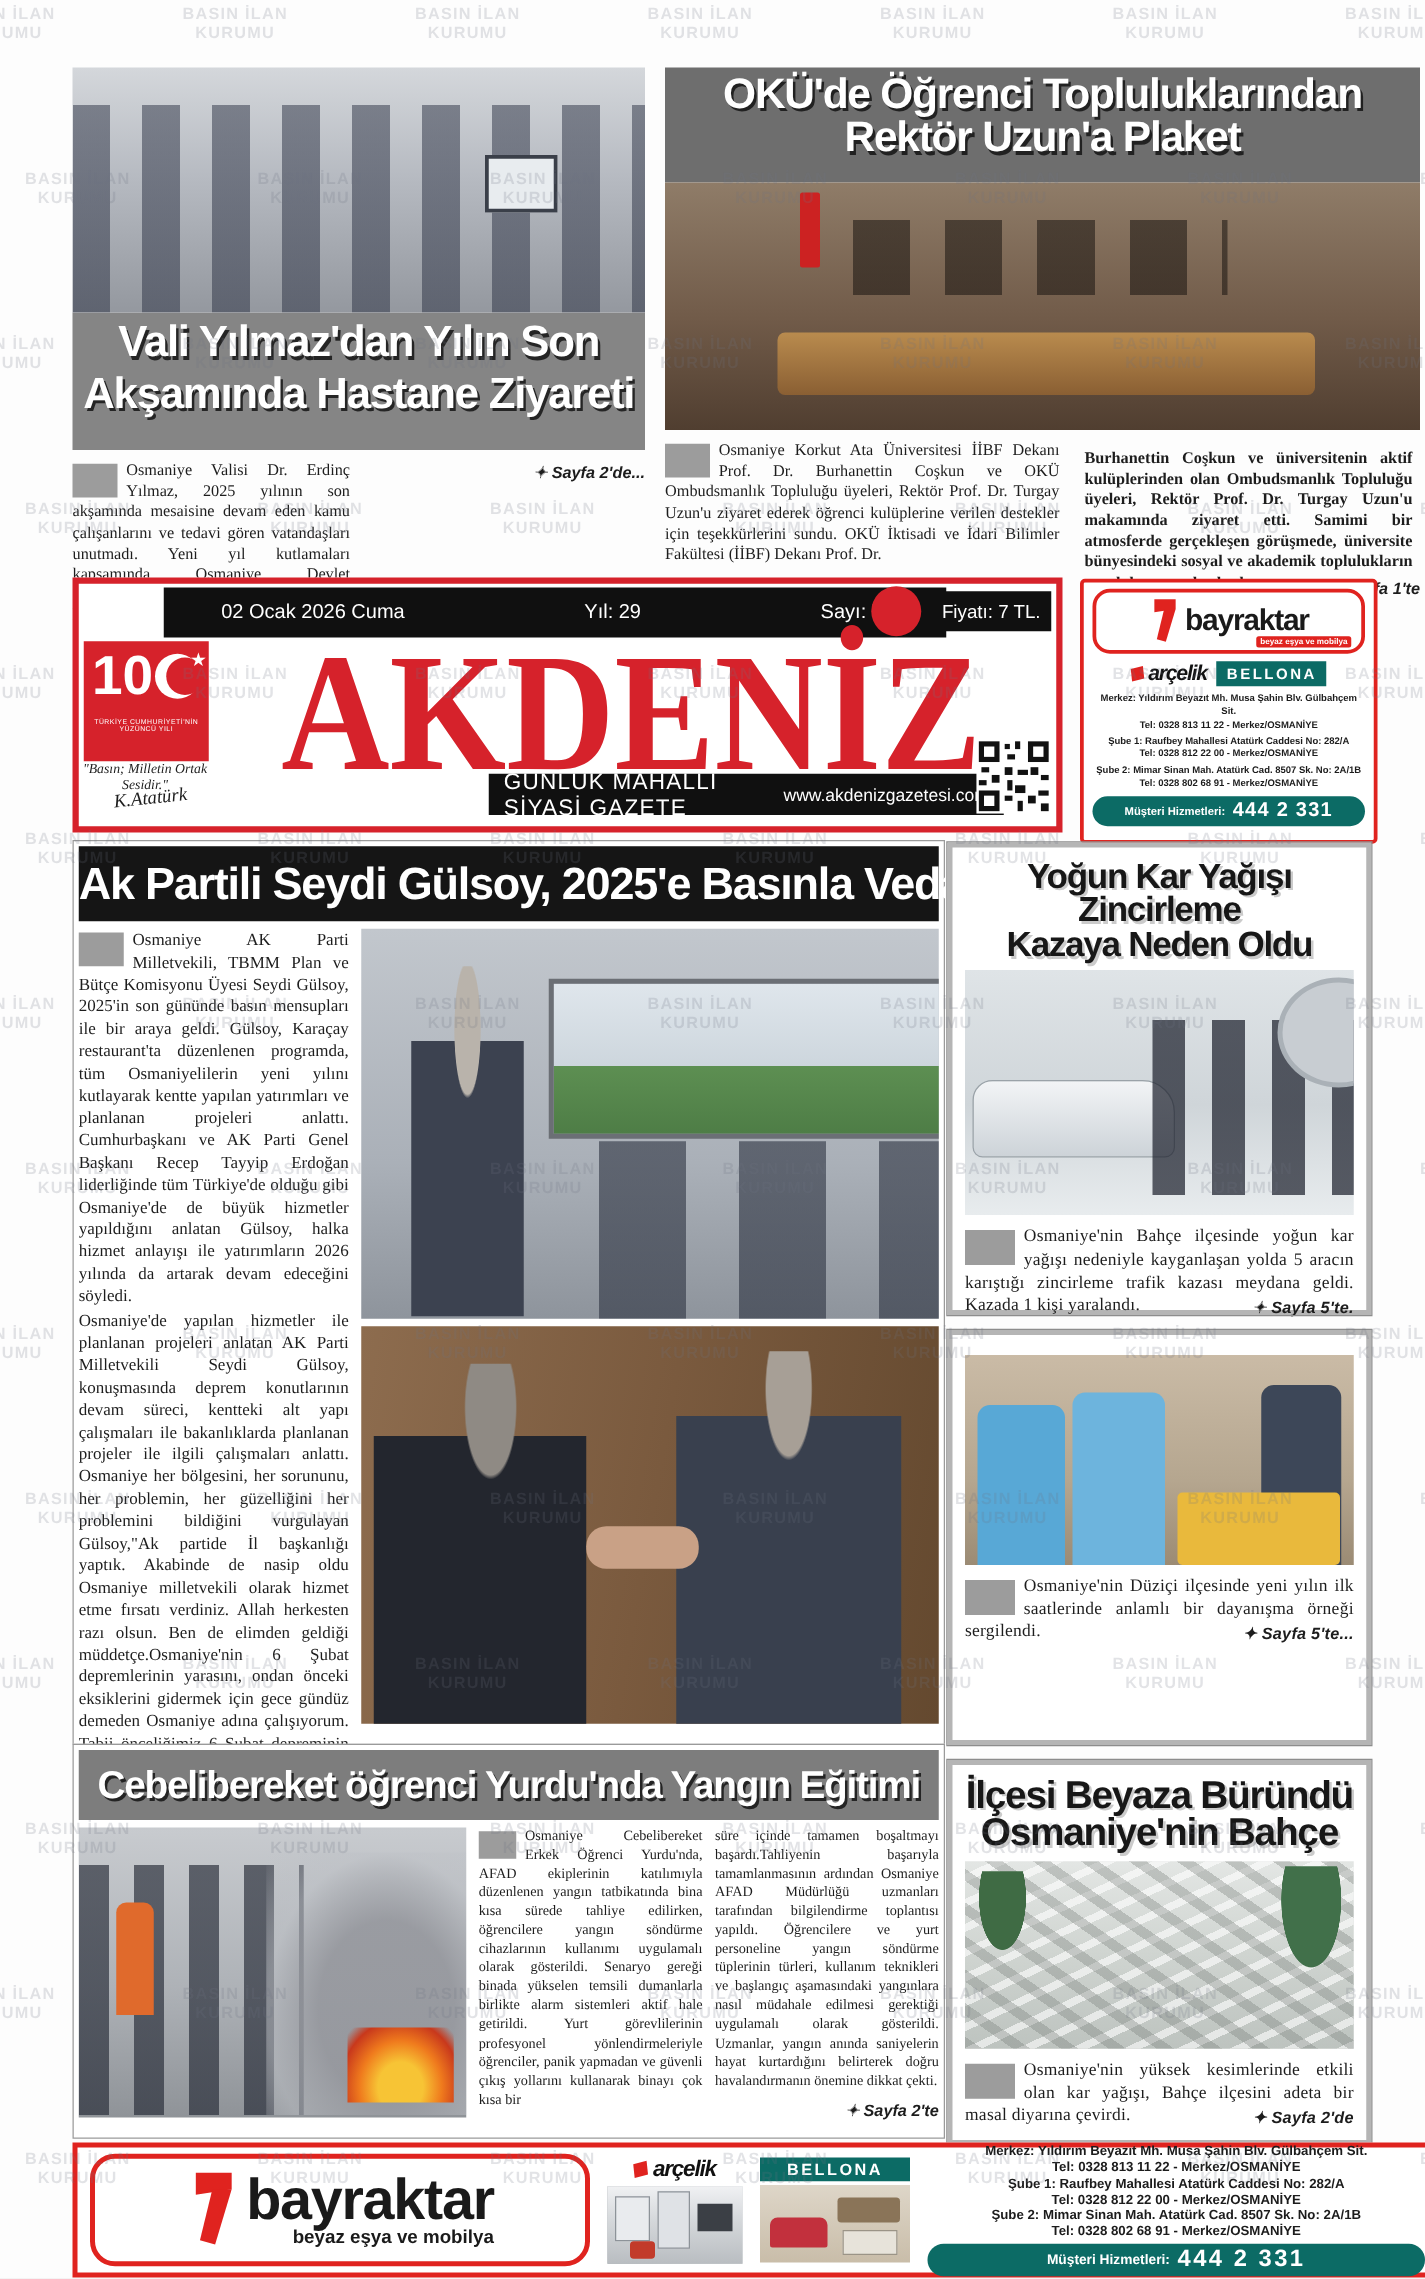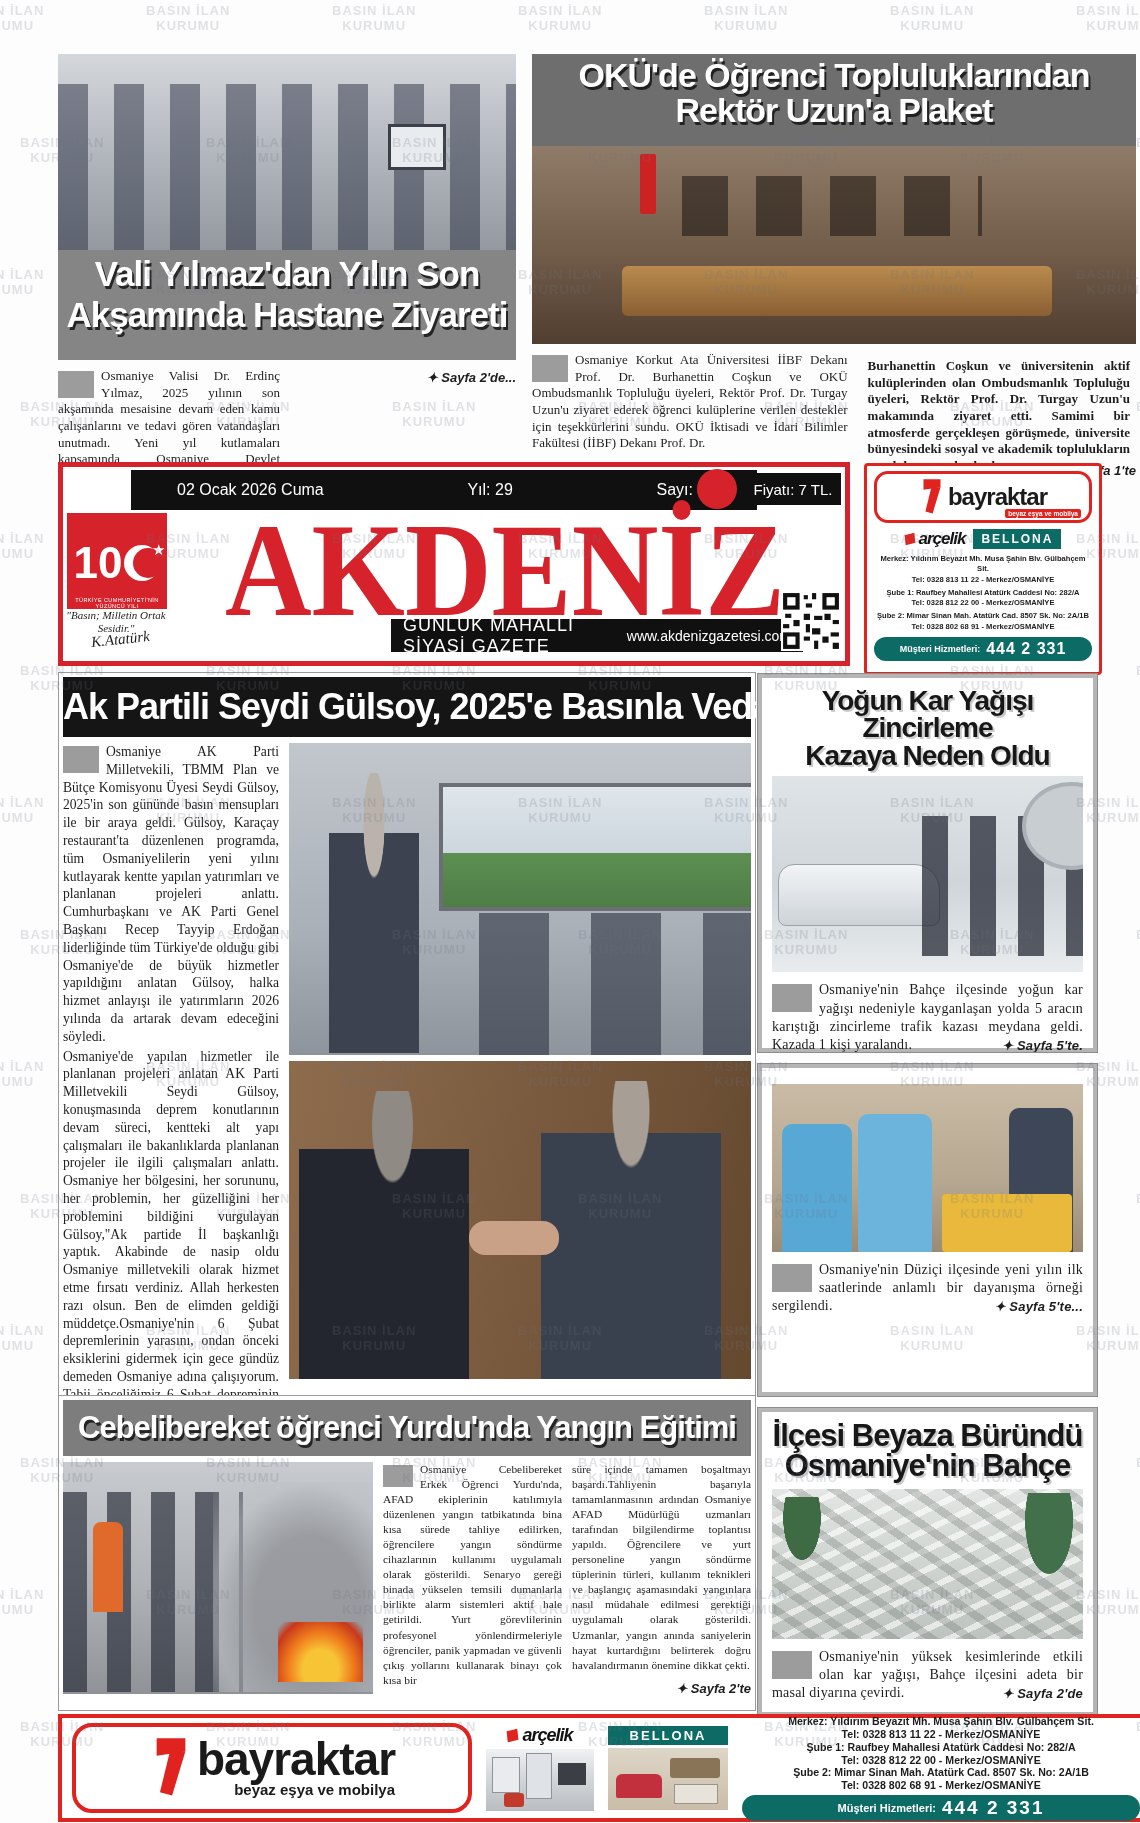--- a/index.html
+++ b/index.html
@@ -113,21 +113,21 @@
     <div class="abs masthead" style="left:58px;top:462px;width:782px;height:194px;">
       <div class="abs blackbar" style="left:68px;top:3px;width:556px;height:40px;justify-content:space-between;padding:0 24px 0 46px;">
         <span>02  Ocak  2026 Cuma</span>
         <span>Yıl: 29</span>
         <span>Sayı: 7323</span>
       </div>
       <div class="abs" style="left:634px;top:2px;width:40px;height:40px;border-radius:50%;background:#d6222b;"></div>
       <div class="abs blackbar" style="left:682px;top:6px;width:96px;height:32px;justify-content:center;font-size:15px;">Fiyatı: 7 TL.</div>
 
       <div class="abs logo100" style="left:4px;top:46px;width:100px;height:96px;">
-        <div style="display:flex;align-items:center;justify-content:center;margin-top:28px;">
+        <div style="display:flex;align-items:center;justify-content:center;margin-top:6px;">
           <span style="font-family:'Liberation Sans',sans-serif;font-weight:bold;font-size:44px;line-height:1;">10</span>
           <span style="position:relative;display:inline-block;width:36px;height:36px;margin-left:2px;">
             <span style="position:absolute;left:0;top:0;width:36px;height:36px;border-radius:50%;background:#fff;"></span>
             <span style="position:absolute;left:9px;top:3px;width:30px;height:30px;border-radius:50%;background:#d6222b;"></span>
             <span style="position:absolute;right:-5px;top:-4px;color:#fff;font-size:15px;">★</span>
           </span>
         </div>
         <div style="font-family:'Liberation Sans',sans-serif;font-size:5.5px;margin-top:12px;letter-spacing:.4px;">TÜRKİYE CUMHURİYETİ'NİN YÜZÜNCÜ YILI</div>
       </div>
 

